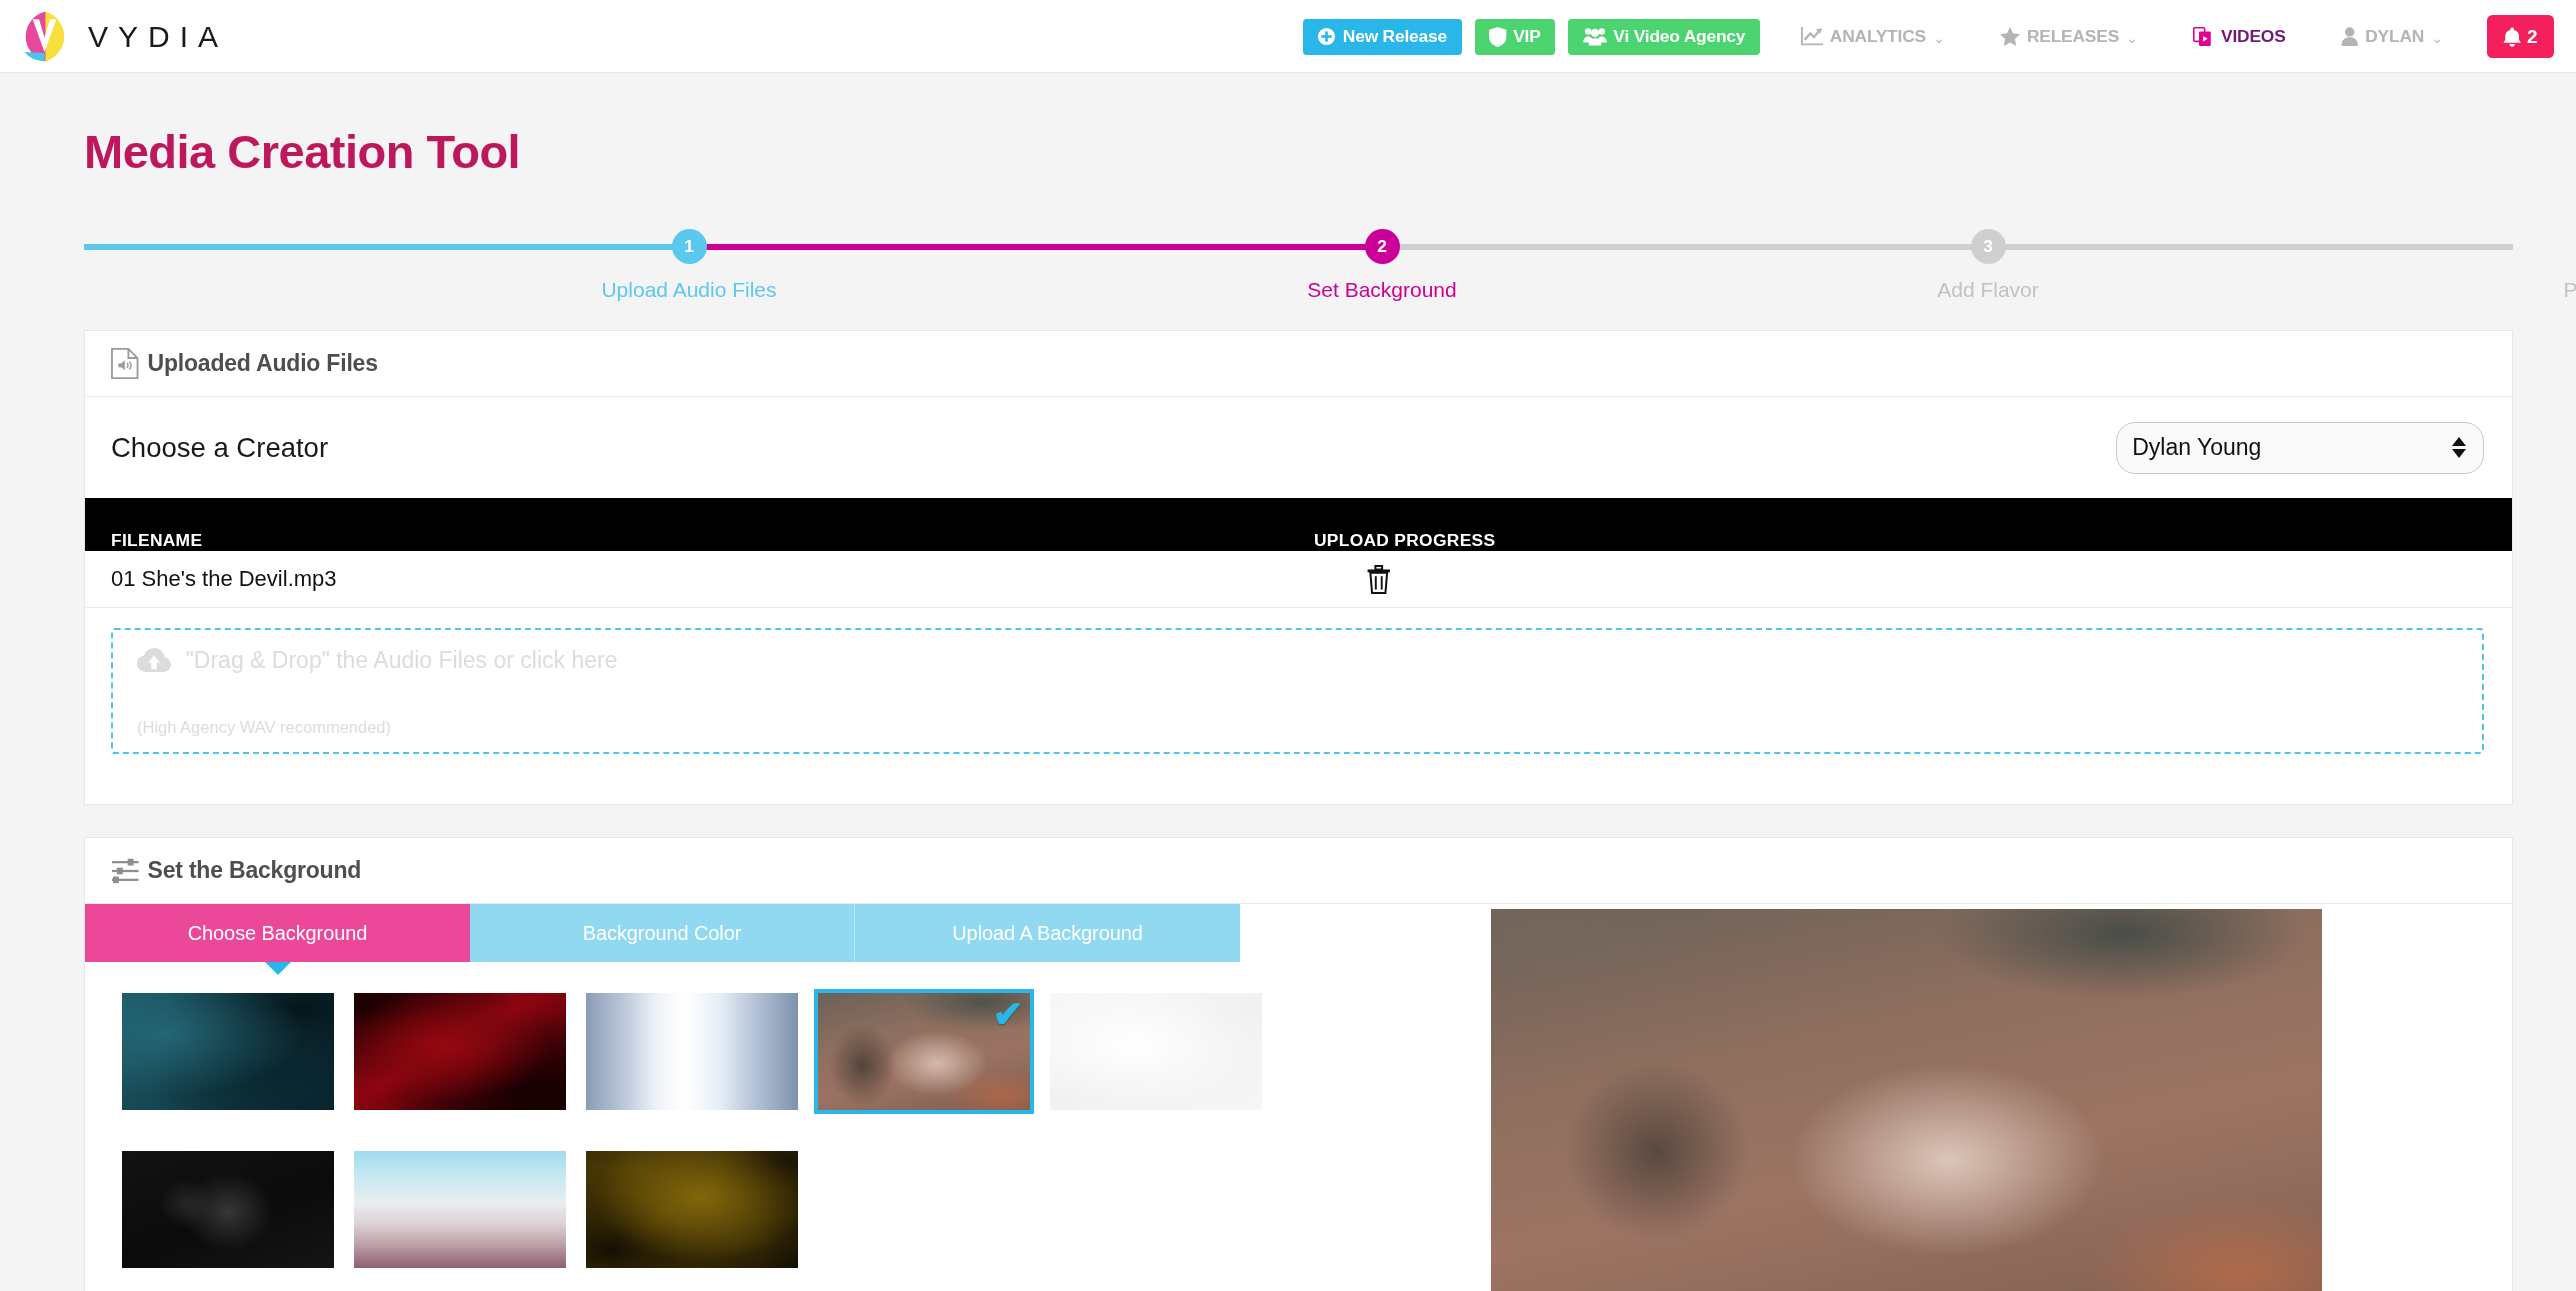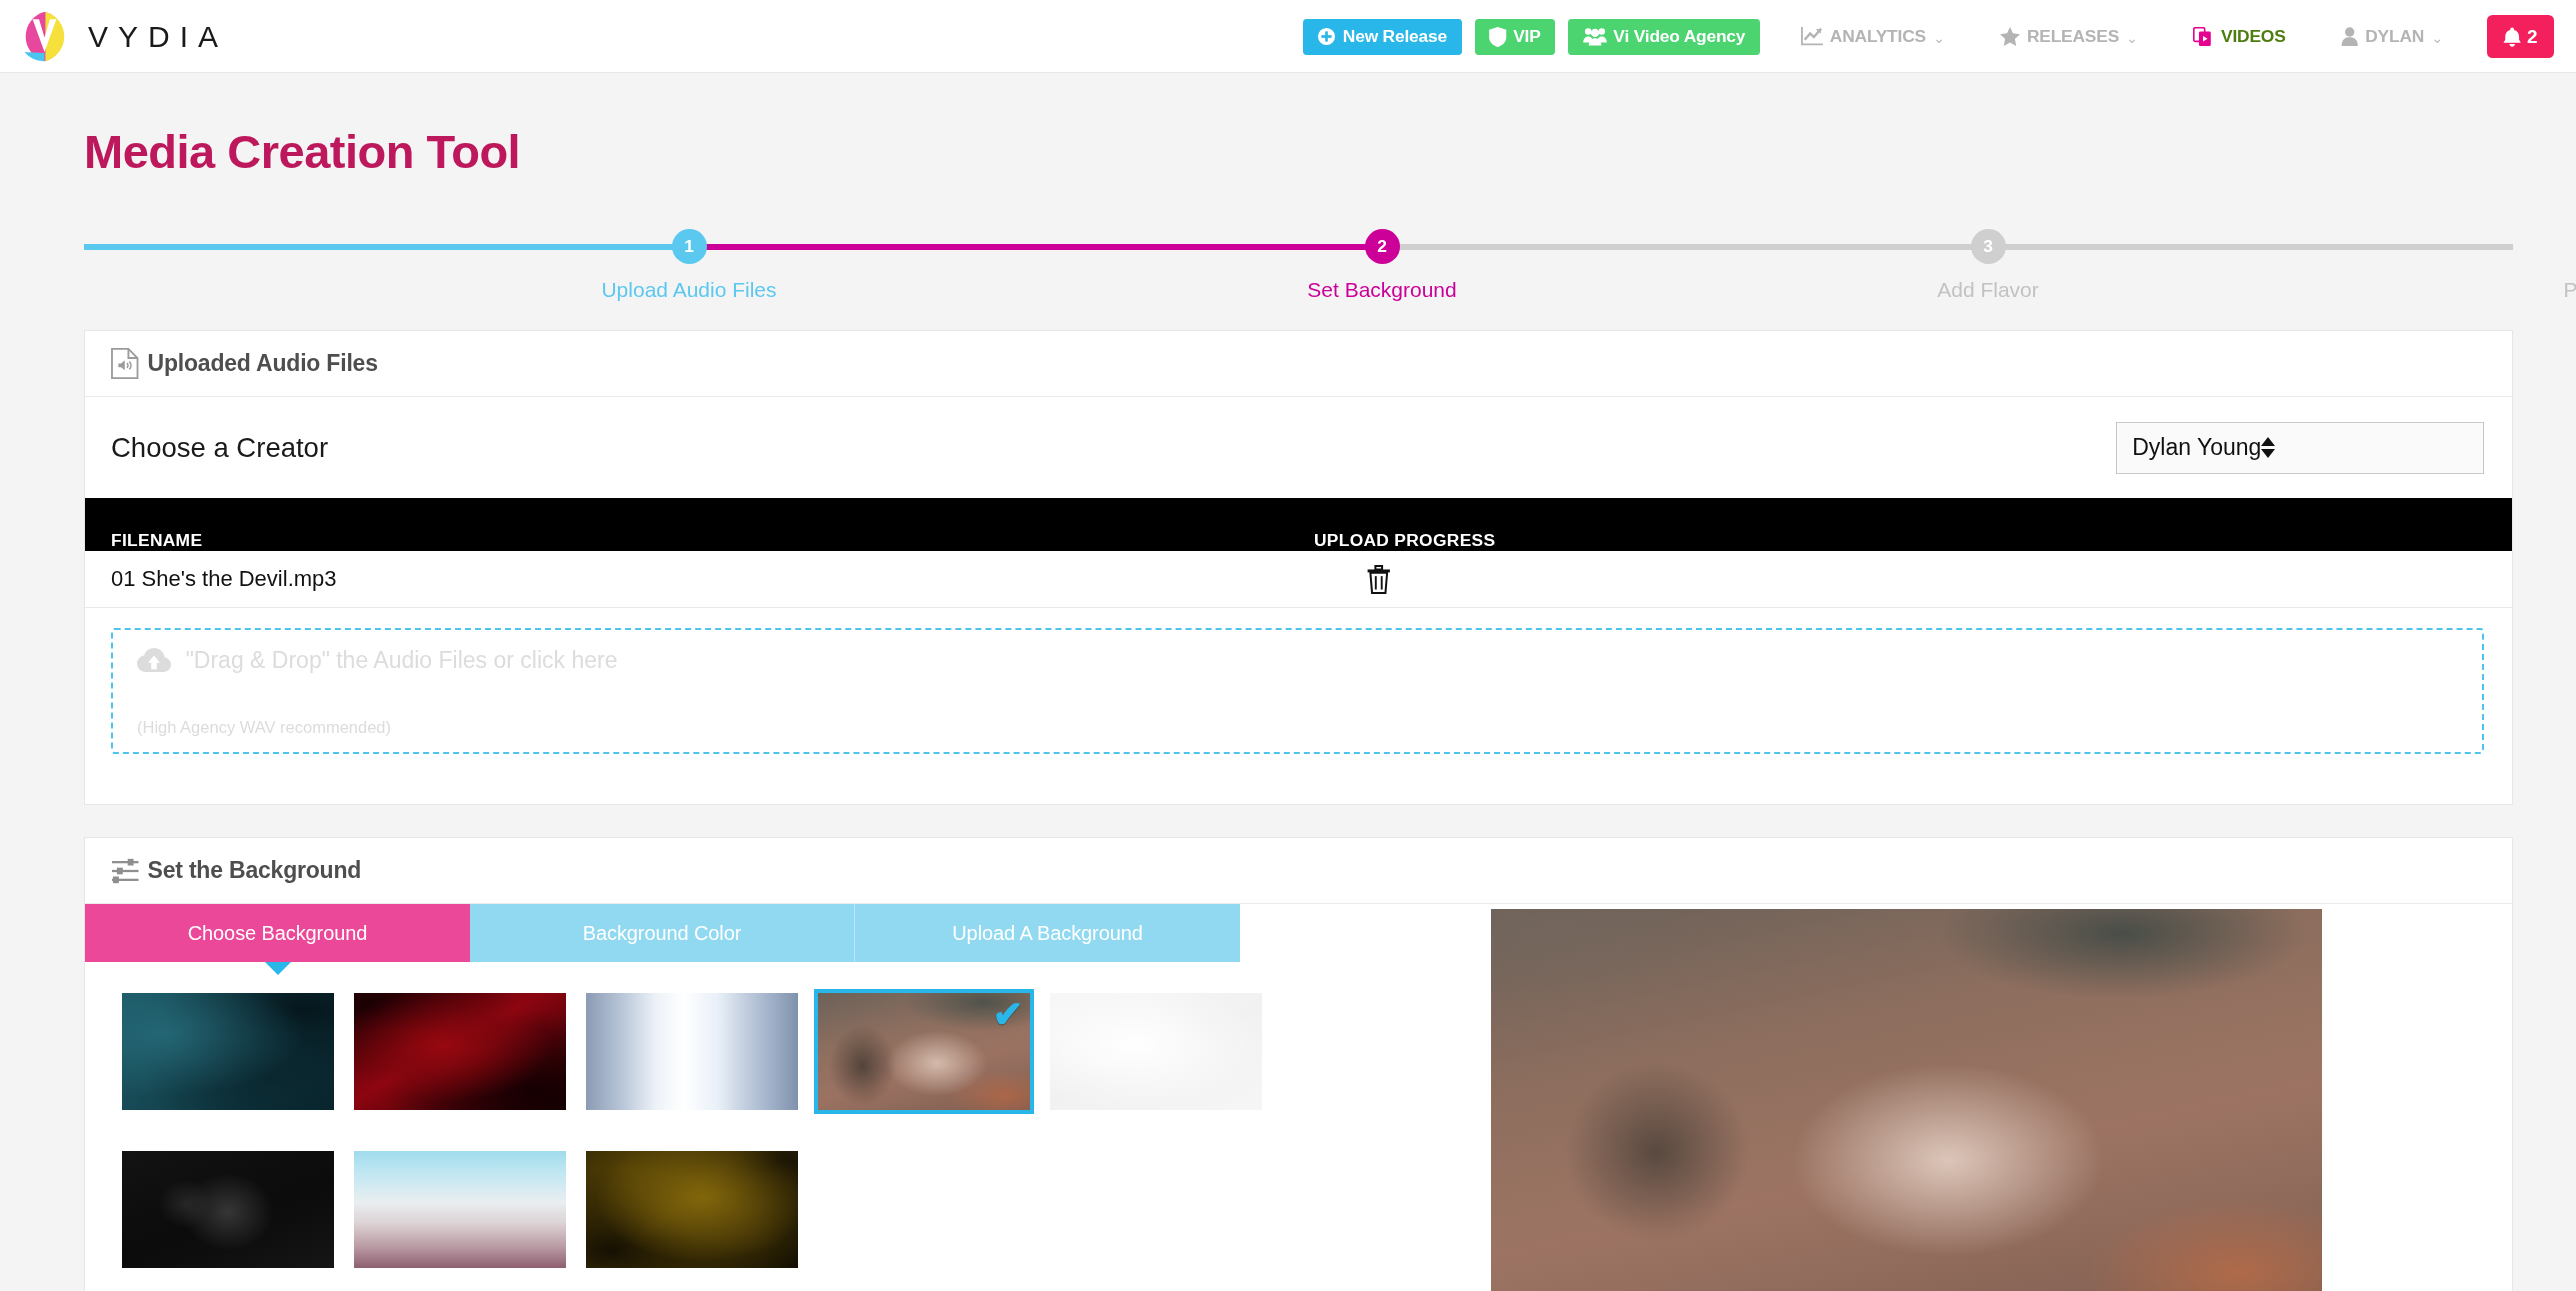--- a/index.html
+++ b/index.html
@@ -68,21 +68,21 @@
     align-items: center;
     gap: 7.3px;
     font-size: 17.4px;
     font-weight: bold;
     color: #b4b4b4;
     margin: 0 27.5px;
     white-space: nowrap;
     cursor: pointer;
     letter-spacing: -0.2px;
   }
-  .navlink.active { color: #4d7c0f; }
+  .navlink.active { color: #701a75; }
   .caret-dn {
     display: inline-block;
     font-size: 13.8px;
     font-weight: normal;
     transform: translateY(0.9px);
   }
 
   .bellbtn {
     height: 43px;
     min-width: 67px;
@@ -199,26 +199,26 @@
     justify-content: space-between;
   }
   .creator-label {
     font-size: 27.5px;
     color: #1a1a1a;
     font-weight: 400;
   }
   .creator-select {
     width: 368px; height: 52px;
     border: 0.9px solid #c8c8c8;
-    border-radius: 0;
+    border-radius: 19px;
     background: #fafafa;
     display: flex;
     align-items: center;
     padding: 0 11px 0 15.6px;
-    justify-content: flex-start;
+    justify-content: space-between;
     font-size: 23px;
     color: #111;
     cursor: pointer;
   }
   .spin {
     display: flex;
     flex-direction: column;
     gap: 2.8px;
     align-items: center;
     margin-right: 5.5px;

